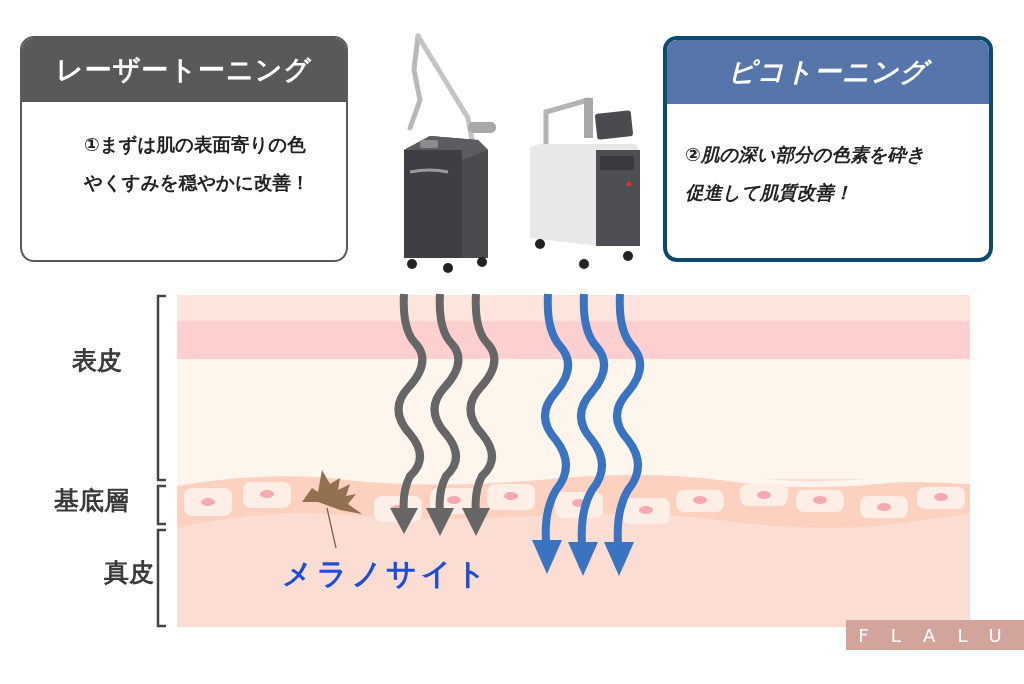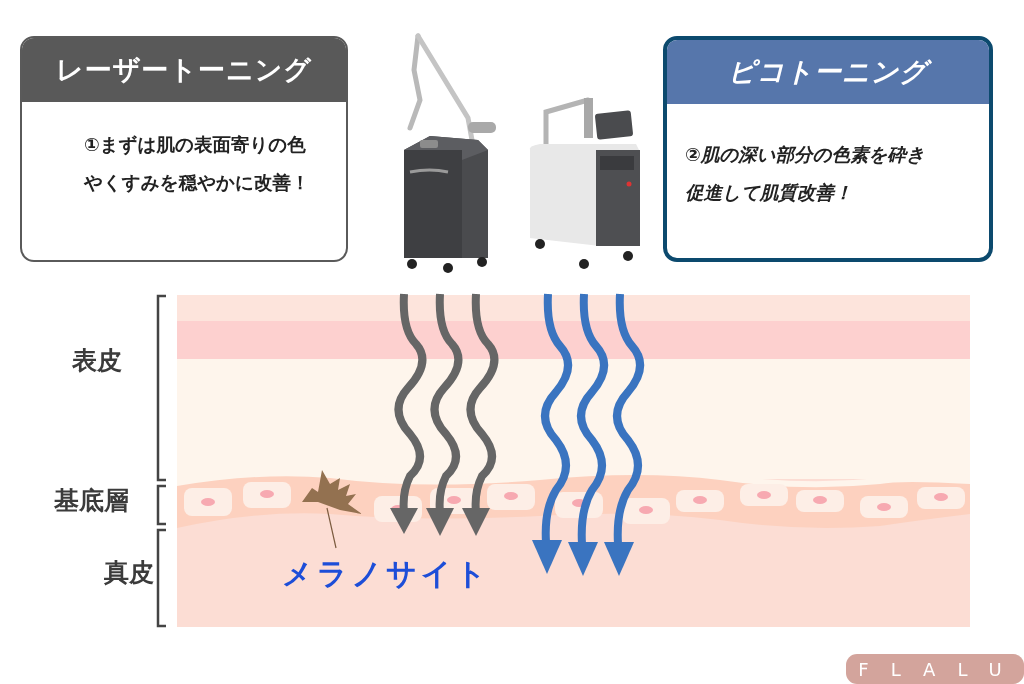--- a/index.html
+++ b/index.html
@@ -10,23 +10,23 @@
   .card-right { left:663px; top:36px; width:330px; height:226px; border:4px solid #0c4a6e;font-style:italic; }
   .card-head { height:64px; display:flex; align-items:center; justify-content:center;
                color:#fff; font-weight:bold; font-size:27px; letter-spacing:1px; }
   .card-left .card-head { background:#595959; }
   .card-right .card-head { background:#5676ab; }
   .card-body { padding:0 18px; font-weight:bold; font-size:18.5px; color:#222; line-height:38px; }
   .card-left .card-body { padding-top:24px;margin-left:44px; }
   .card-right .card-body { padding-top:32px; }
   .card-body div { white-space:nowrap; }
   .label { position:absolute; font-weight:bold; font-size:25px; color:#3b3b3b; }
-  .brand { position:absolute; left:846px; top:654px; width:178px; height:30px; background:#d3a49c;
+  .brand { position:absolute; left:846px; top:620px; width:178px; height:30px; background:#d3a49c;
            color:#fff; font-size:18px; letter-spacing:22px; display:flex; align-items:center;
-           justify-content:center; padding-left:12px; box-sizing:border-box; font-family:"DejaVu Sans", sans-serif;border-radius:11px; }
+           justify-content:center; padding-left:12px; box-sizing:border-box; font-family:"DejaVu Sans", sans-serif; }
   svg { position:absolute; left:0; top:0; }
 </style>
 </head>
 <body>
 
 <div class="card card-left">
   <div class="card-head">レーザートーニング</div>
   <div class="card-body">
     <div>①まずは肌の表面寄りの色</div>
     <div>やくすみを穏やかに改善！</div>

